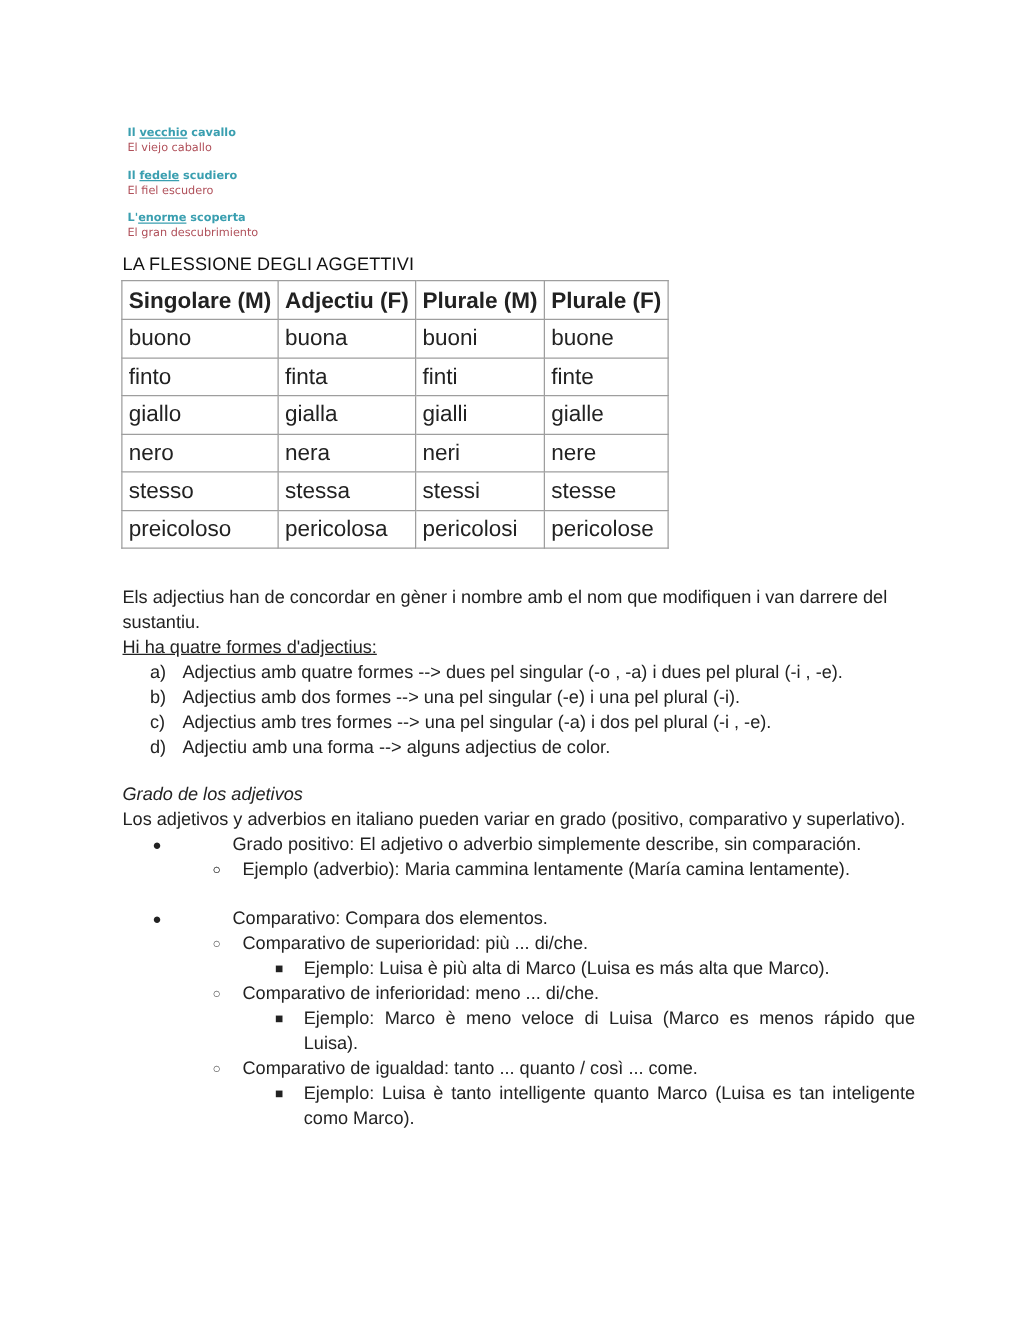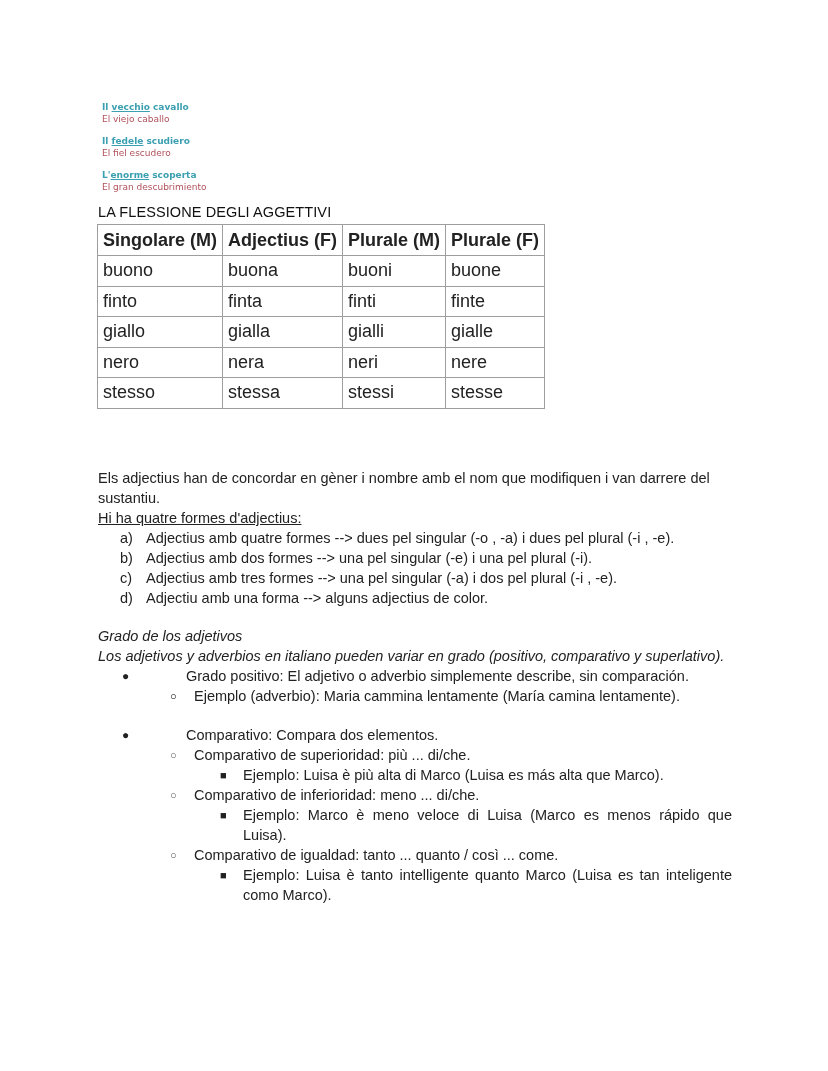--- a/index.html
+++ b/index.html
@@ -9,21 +9,21 @@
   .ex .it { color: #3a9fb0; font-weight: bold; }
   .ex .it u { text-decoration: underline; }
   .ex .es { color: #b0505a; }
   .title { position: absolute; left: 98px; top: 204px; font-weight: normal; font-size: 14.5px; color: #111; letter-spacing: 0.1px; }
   table.flex { position: absolute; left: 97px; top: 224px; border-collapse: collapse; font-size: 18px; }
   table.flex td, table.flex th { border: 1.5px solid #9e9e9e; padding: 0 5px; height: 29.5px; text-align: left; vertical-align: middle; white-space: nowrap; }
   table.flex th { font-weight: bold; height: 30px; }
   .col1 { width: 96px; } .col2 { width: 88px; } .col3 { width: 78px; } .col4 { width: 74px; margin-left: 18px; }
   .body { position: absolute; left: 98px; width: 634px; font-size: 14.5px; line-height: 20px; color: #222; }
   .p1 { top: 468px; }
-  .justify { text-align: justify; font-style: italic; }
+  .justify { text-align: justify; }
   .ul { text-decoration: underline; }
   ol.alpha { list-style: none; margin: 0; padding: 0; }
   ol.alpha li { padding-left: 48px; position: relative; }
   ol.alpha li .mk { position: absolute; left: 22px; }
   .p2 { top: 626px; }
   .italic { font-style: italic; }
   .b1 { position: relative; padding-left: 48px; }
   .b1 .mk { position: absolute; left: 24px; top: 0; font-size: 12px; }
   .b2 { position: relative; padding-left: 96px; }
   .b2 .mk { position: absolute; left: 72px; top: 0; font-size: 11px; color: #555; }
@@ -49,21 +49,21 @@
     <div class="es">El gran descubrimiento</div>
   </div>
 </div>
 
 <div class="title">LA FLESSIONE DEGLI AGGETTIVI</div>
 
 <table class="flex">
   <tbody>
       <tr>
     <th class="col1">Singolare (M)</th>
-    <th class="col2">Adjectius (F)</th>
+    <th class="col2">Adjectiu (F)</th>
     <th class="col3">Plurale (M)</th>
     <th class="col4">Plurale (F)</th>
   </tr>
   <tr>
     <td>buono</td>
     <td>buona</td>
     <td>buoni</td>
     <td>buone</td>
   </tr>
   <tr>
@@ -82,20 +82,26 @@
     <td>nero</td>
     <td>nera</td>
     <td>neri</td>
     <td>nere</td>
   </tr>
   <tr>
     <td>stesso</td>
     <td>stessa</td>
     <td>stessi</td>
     <td>stesse</td>
+  </tr>
+  <tr>
+    <td>preicoloso</td>
+    <td>pericolosa</td>
+    <td>pericolosi</td>
+    <td>pericolose</td>
   </tr>
 </tbody>
   </table>
 
 <div class="body p1">
   <div>Els adjectius han de concordar en gèner i nombre amb el nom que modifiquen i van darrere del sustantiu.</div>
   <div class="ul">Hi ha quatre formes d'adjectius:</div>
   <ol class="alpha">
     <li><span class="mk">a)</span><span>Adjectius amb quatre formes --&gt; dues pel singular (-o , -a) i dues pel plural (-i , -e).</span></li>
     <li><span class="mk">b)</span><span>Adjectius amb dos formes --&gt; una pel singular (-e) i una pel plural (-i).</span></li>

